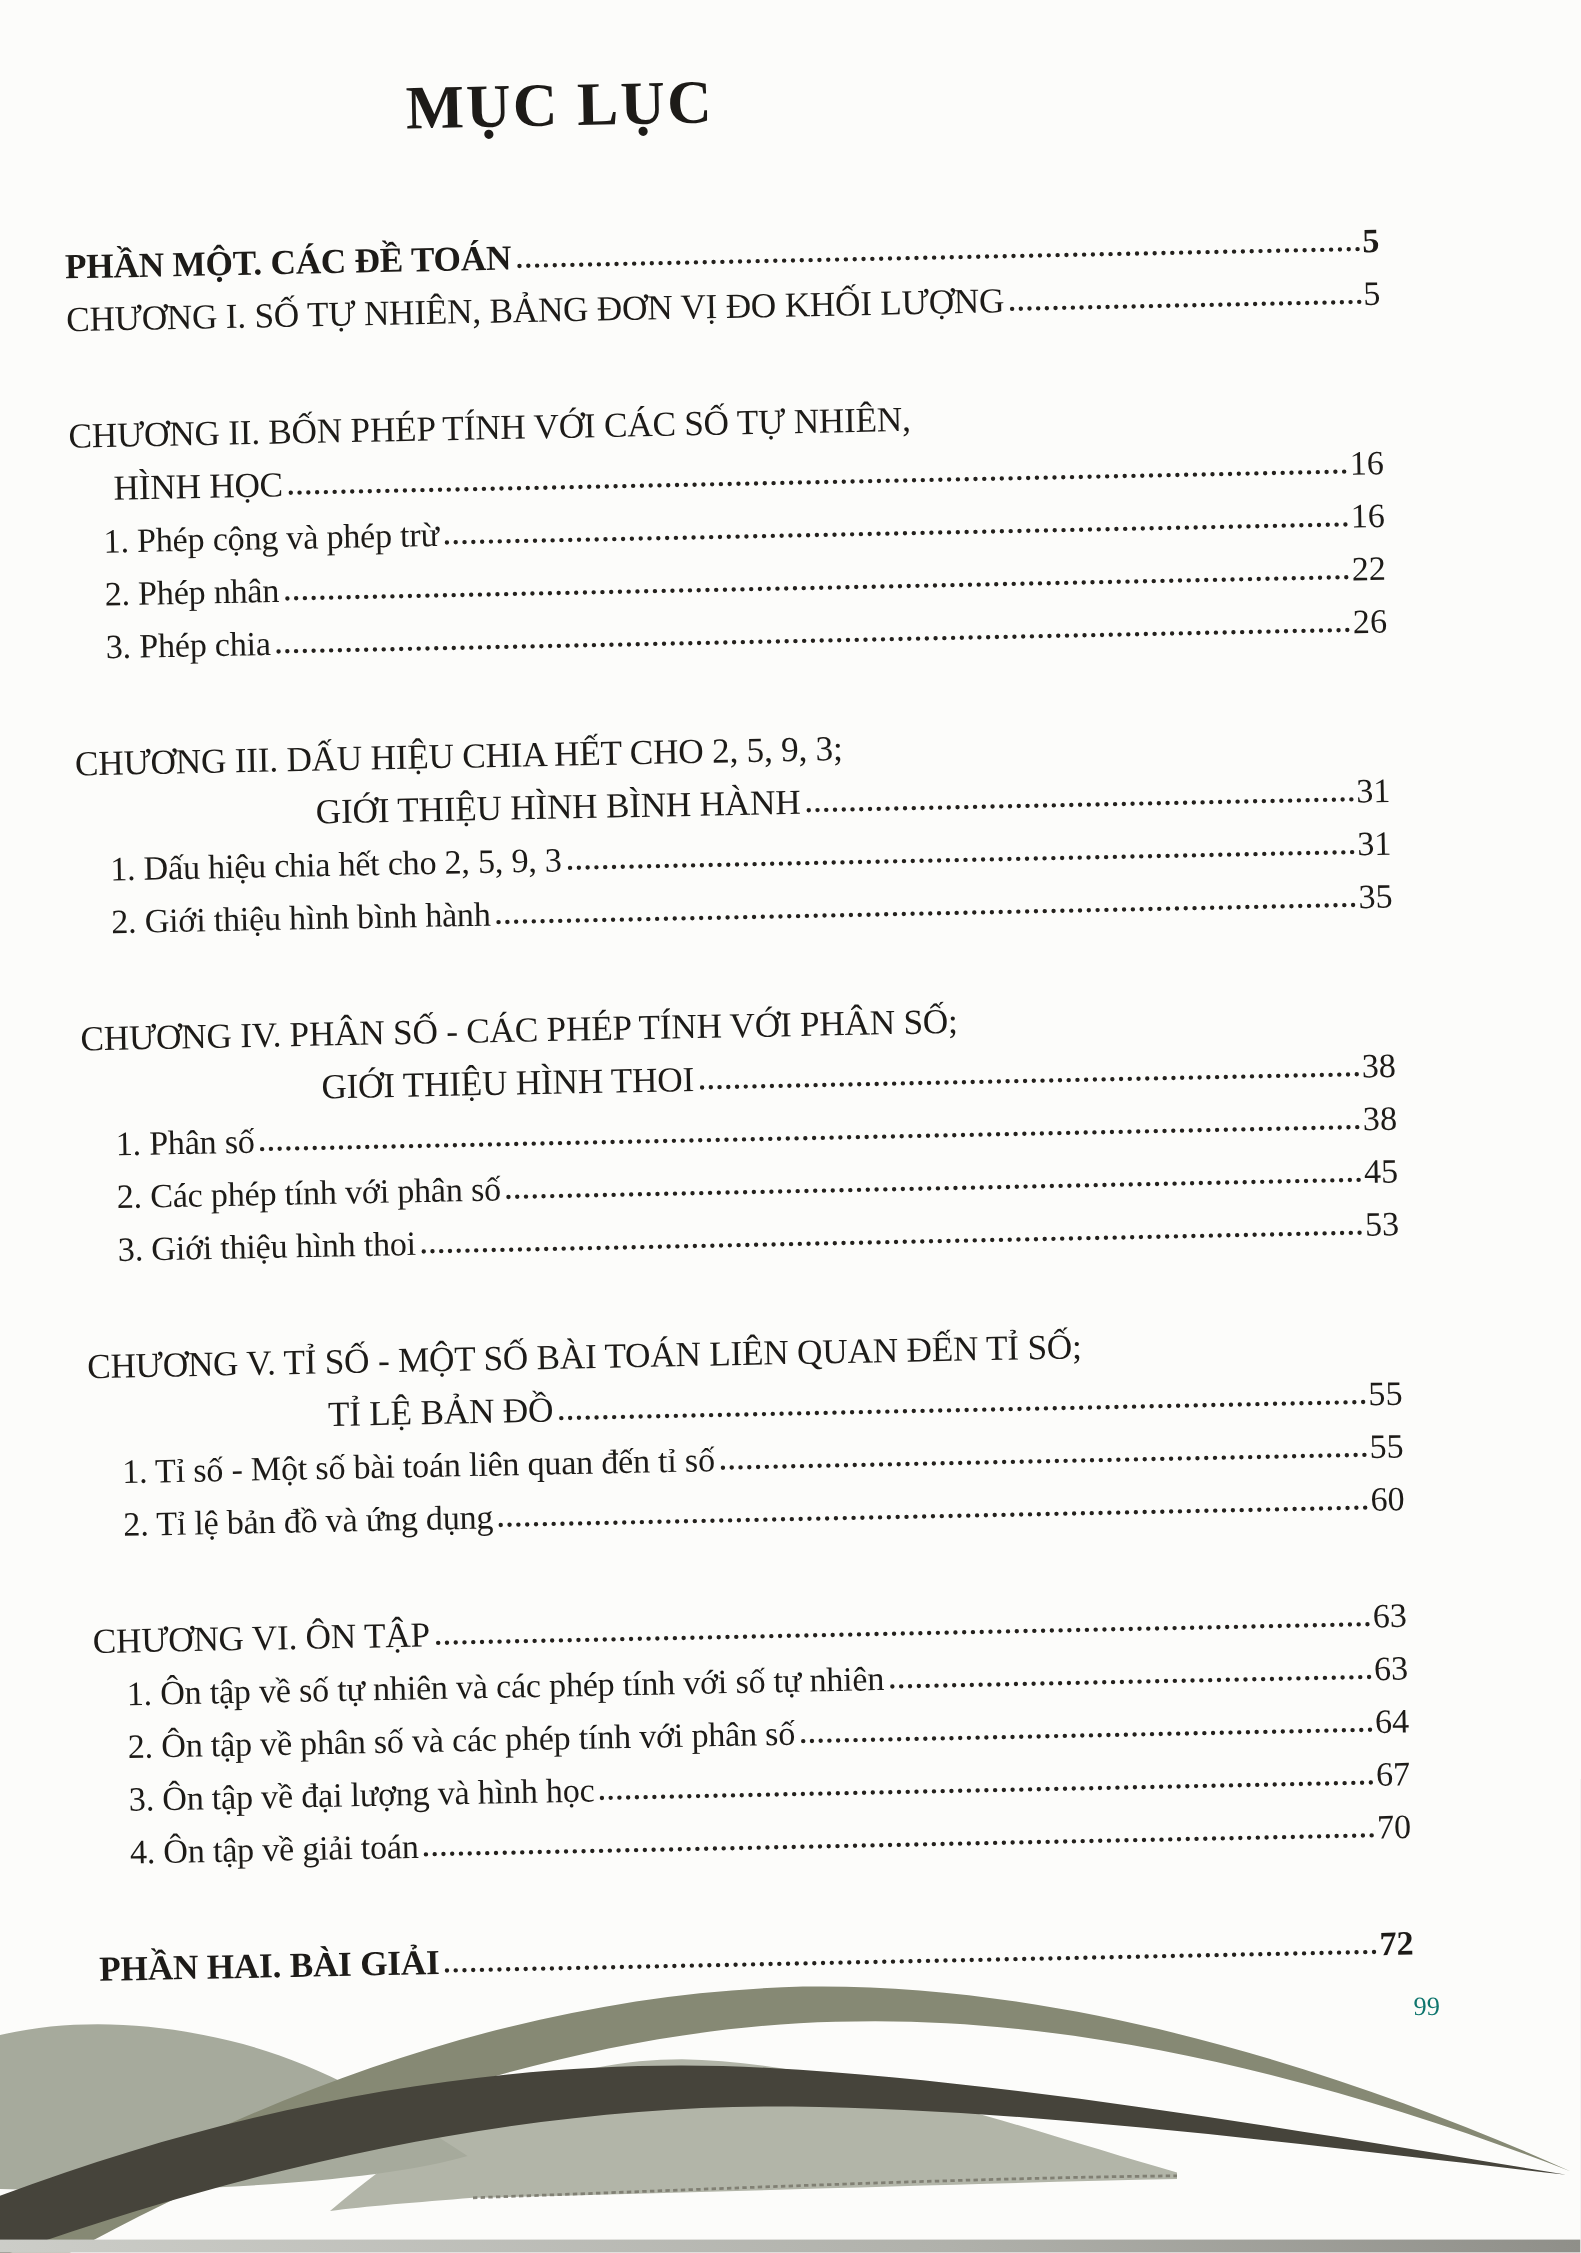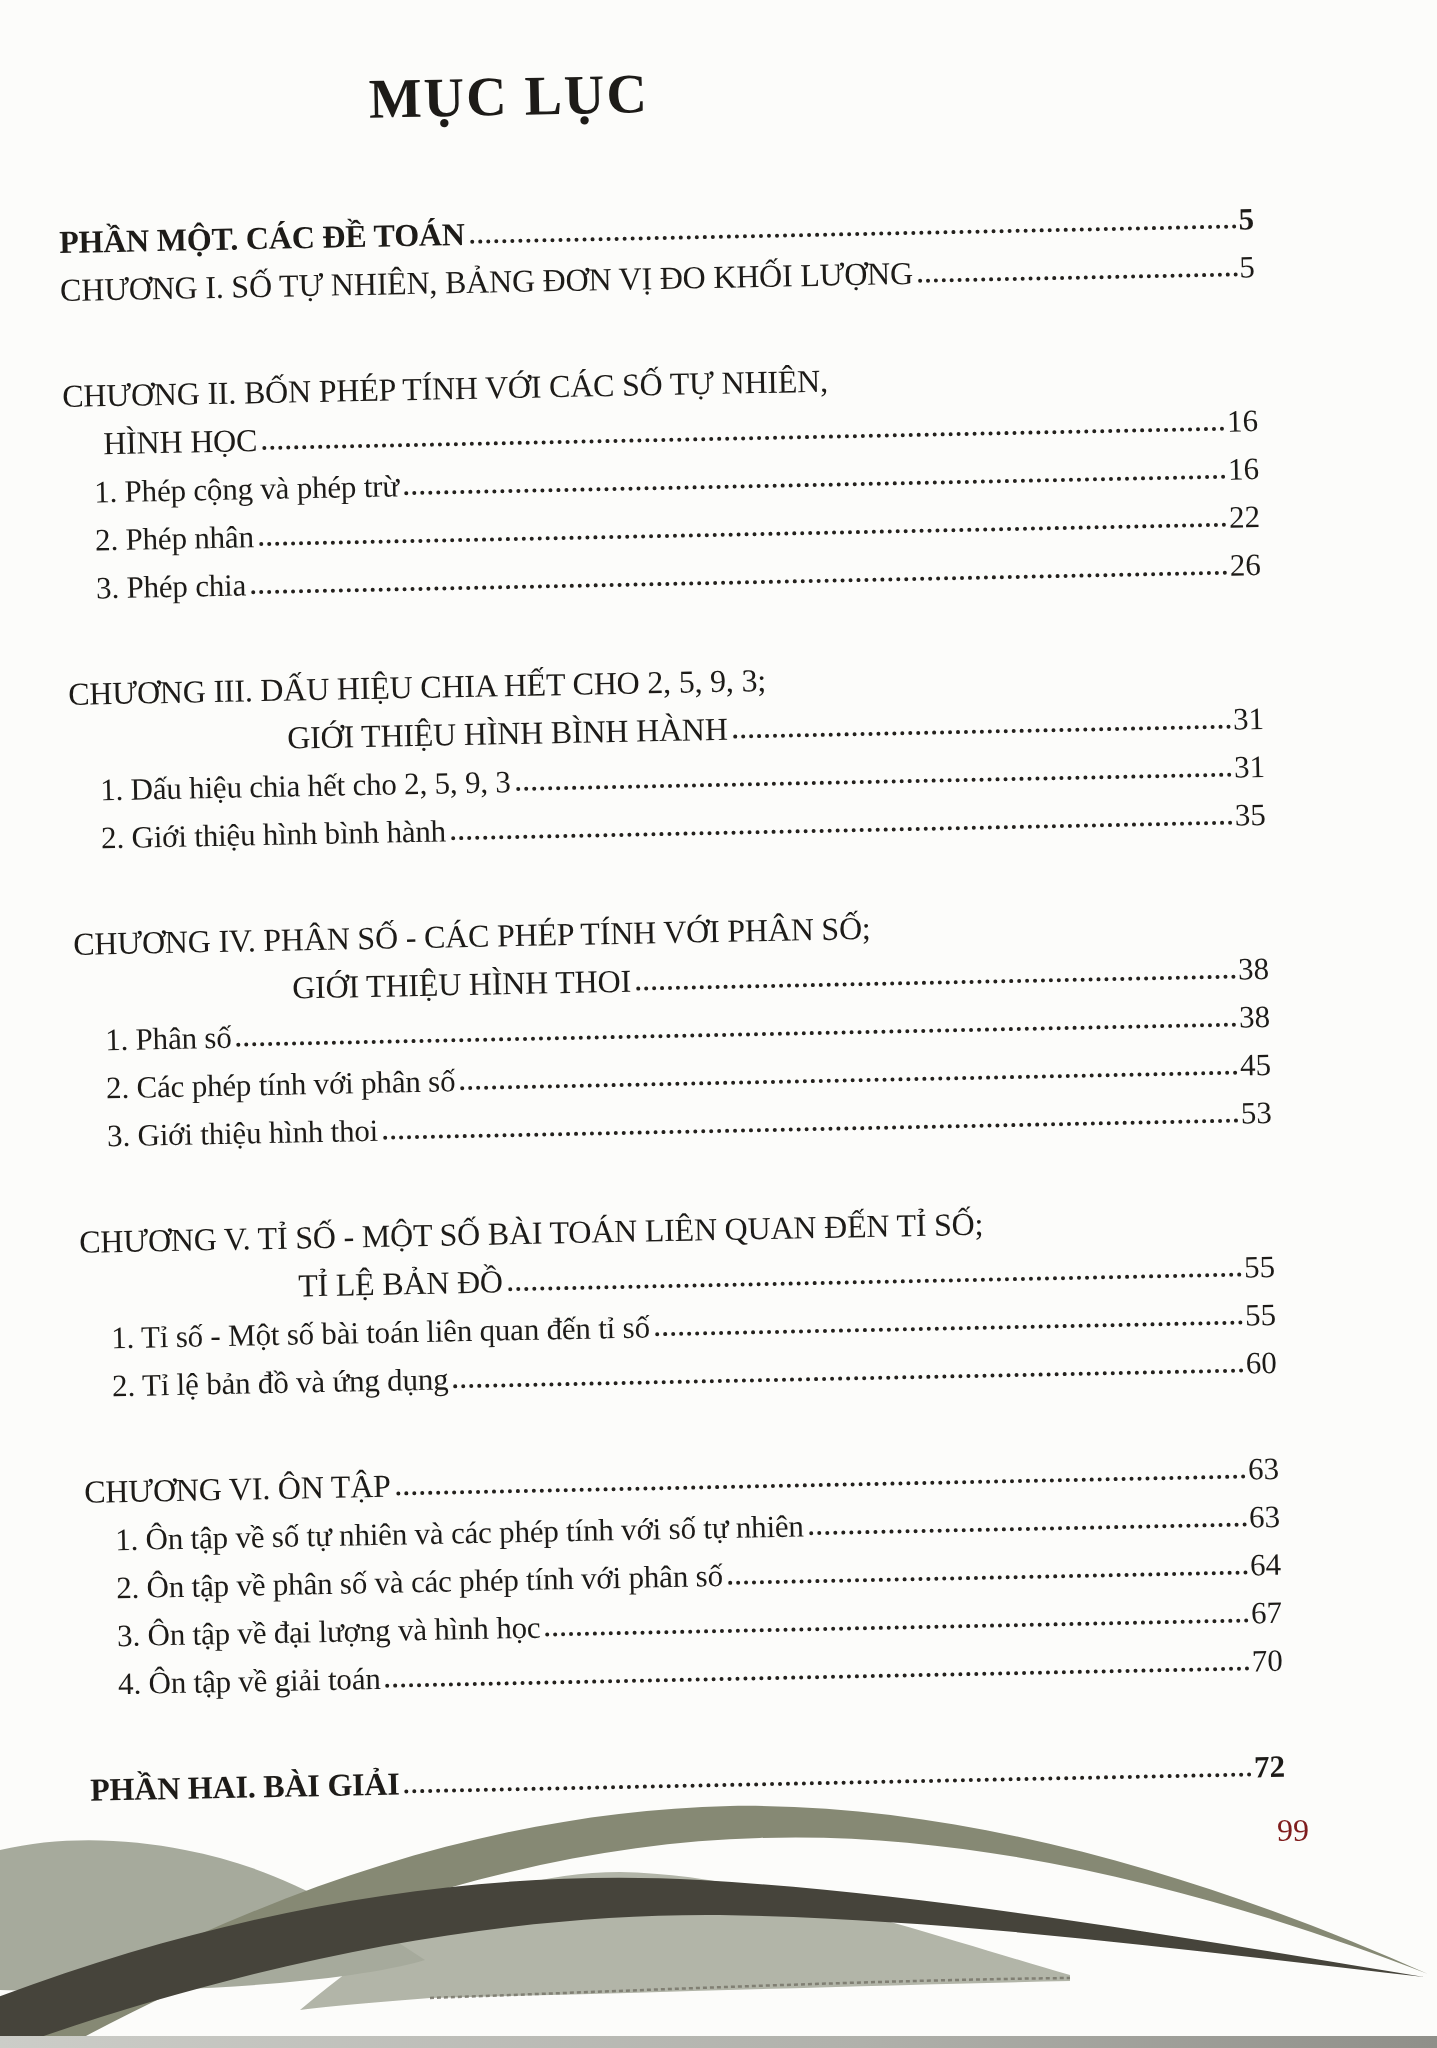--- a/index.html
+++ b/index.html
@@ -46,22 +46,22 @@
     flex:1 1 auto;
     min-width:24px;
     border-bottom:4px dotted #23201c;
     margin:0 2px 9px 5px;
     align-self:flex-end;
   }
   .pg{font-size:31px;}
   .pagenum{
     position:absolute;
     top:1812px;right:128px;
-    font-size:32px;
-    color:#7f1d1d;
+    font-size:24px;
+    color:#0f766e;
   }
   svg.swoosh{
     position:absolute;left:0;bottom:0;
     width:1437px;height:260px;display:block;
   }
 </style>
 </head>
 <body>
 
 <div class="page">

